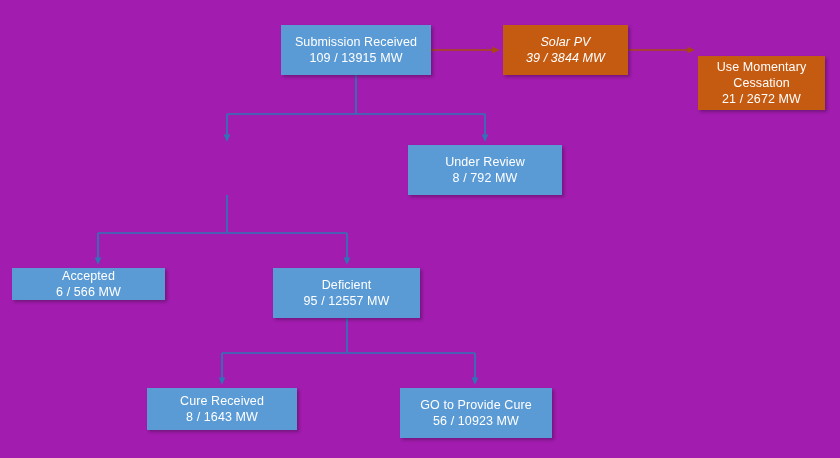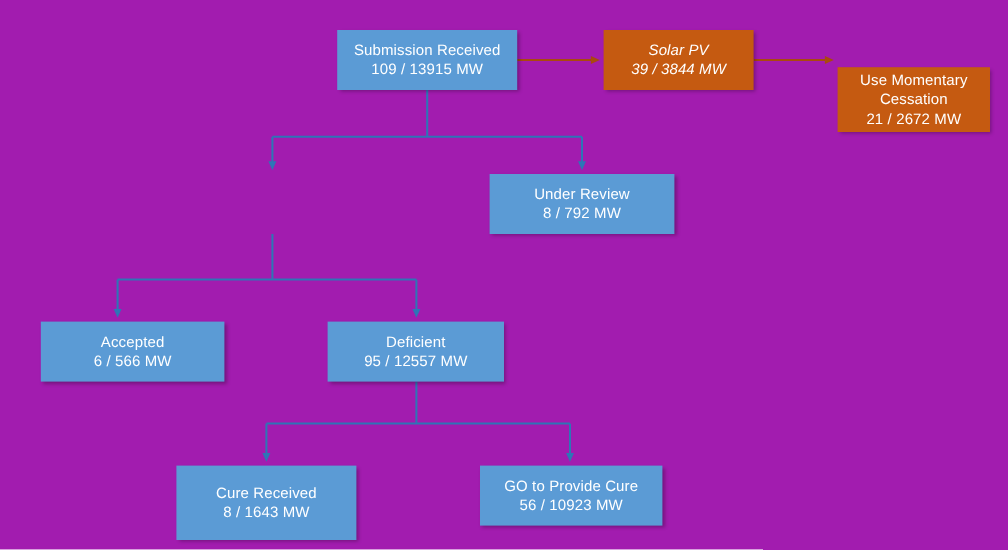--- a/index.html
+++ b/index.html
@@ -92,31 +92,31 @@
     <span class="ln">Cessation</span>
     <span class="ln">21 / 2672 MW</span>
   </div>
 
 
   <div class="node blue" style="left:408px; top:145px; width:154px; height:50px;">
     <span class="ln">Under Review</span>
     <span class="ln">8 / 792 MW</span>
   </div>
 
-  <div class="node blue" style="left:34px; top:268px; width:153px; height:50px;">
+  <div class="node blue" style="left:12px; top:268px; width:153px; height:32px;">
     <span class="ln">Accepted</span>
     <span class="ln">6 / 566 MW</span>
   </div>
 
   <div class="node blue" style="left:273px; top:268px; width:147px; height:50px;align-items:center;">
     <span class="ln">Deficient</span>
     <span class="ln">95 / 12557 MW</span>
   </div>
 
-  <div class="node blue" style="left:147px; top:388px; width:150px; height:62px;">
+  <div class="node blue" style="left:147px; top:388px; width:150px; height:42px;">
     <span class="ln">Cure Received</span>
     <span class="ln">8 / 1643 MW</span>
   </div>
 
   <div class="node blue" style="left:400px; top:388px; width:152px; height:50px;">
     <span class="ln">GO to Provide Cure</span>
     <span class="ln">56 / 10923 MW</span>
   </div>
 
 </div>

